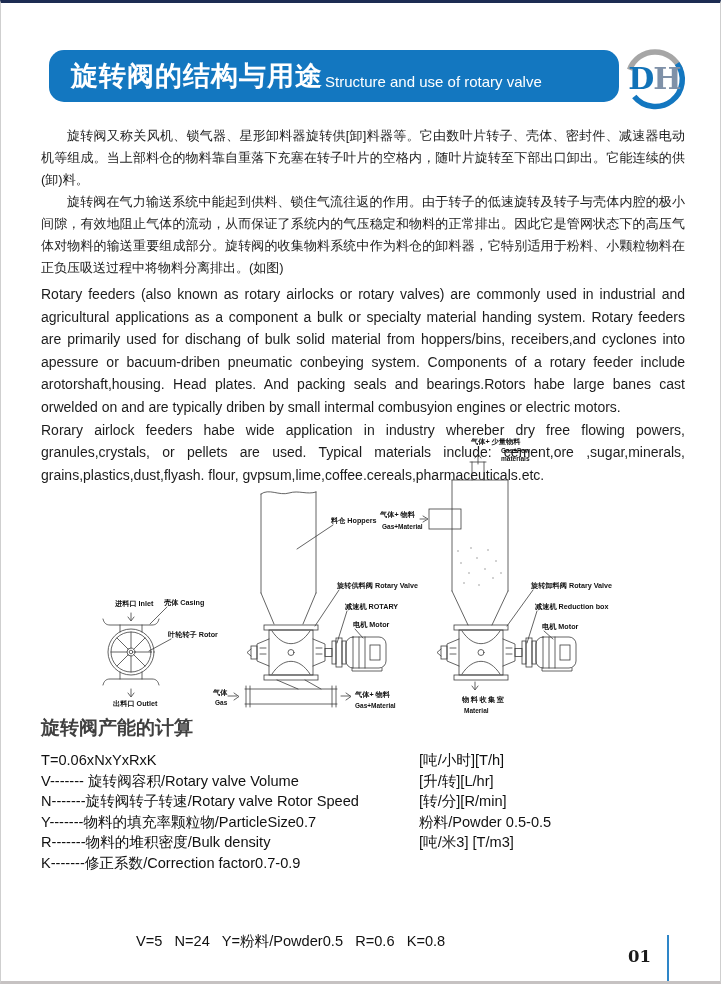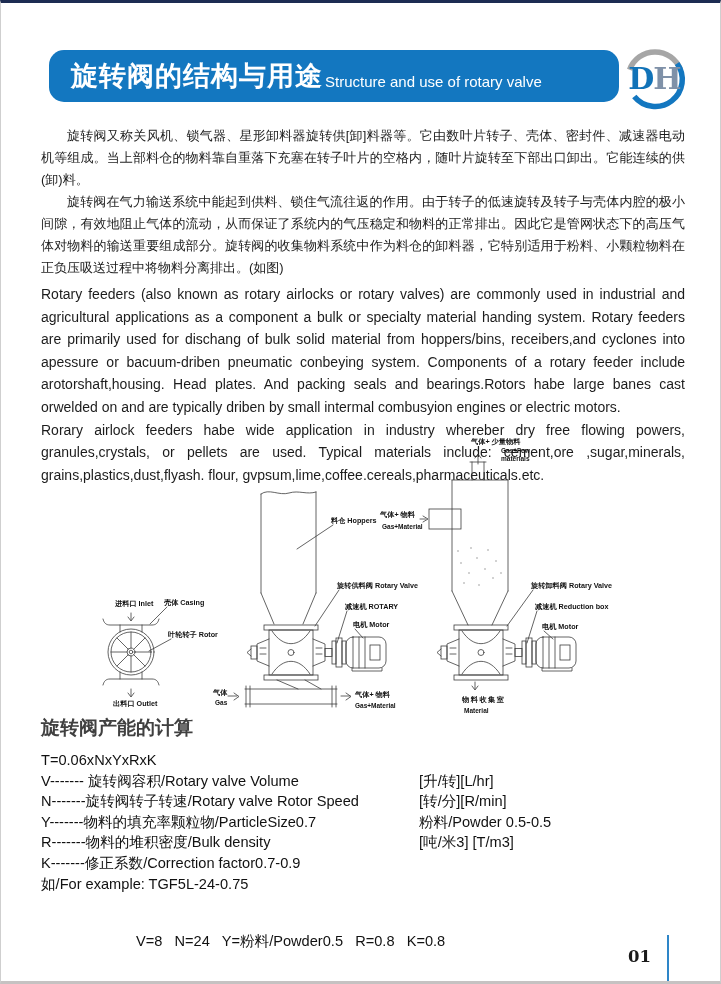--- a/index.html
+++ b/index.html
@@ -167,20 +167,21 @@
       <text class="dlab sp" x="461" y="699">物料收集室</text>
       <text class="dlab sm" x="463" y="710">Material</text>
     </g>
   </svg>
 
   <h2 class="calc-title">旋转阀产能的计算</h2>
 
   <div class="calc-rows">
     <div class="calc-row">
       <span>T=0.06xNxYxRxK</span>
+      <span>[吨/小时][T/h]</span>
     </div>
     <div class="calc-row">
       <span>V------- 旋转阀容积/Rotary valve Volume</span>
       <span>[升/转][L/hr]</span>
     </div>
     <div class="calc-row">
       <span>N-------旋转阀转子转速/Rotary valve Rotor Speed</span>
       <span>[转/分][R/min]</span>
     </div>
     <div class="calc-row">
@@ -189,27 +190,26 @@
     </div>
     <div class="calc-row">
       <span>R-------物料的堆积密度/Bulk density</span>
       <span>[吨/米3] [T/m3]</span>
     </div>
     <div class="calc-row">
       <span>K-------修正系数/Correction factor0.7-0.9</span>
       <span></span>
     </div>
     <div class="calc-row">
-      <span>如/For example: TGF5L-24-0.75</span>
       <span></span>
     </div>
   </div>
 
   <div class="calc-example">
-    <div>V=8   N=24   Y=粉料/Powder0.5   R=0.8   K=0.8</div>
+    <div>V=5   N=24   Y=粉料/Powder0.5   R=0.6   K=0.8</div>
     
     
   </div>
 
   <div class="page-number">01</div>
   <div class="footer-line"></div>
 
 </div>
 
 </body></html>

